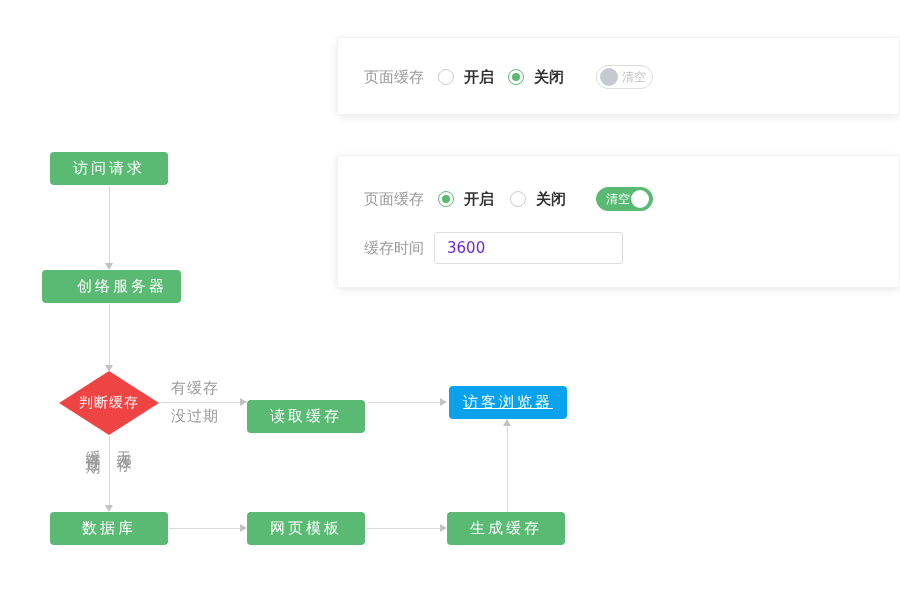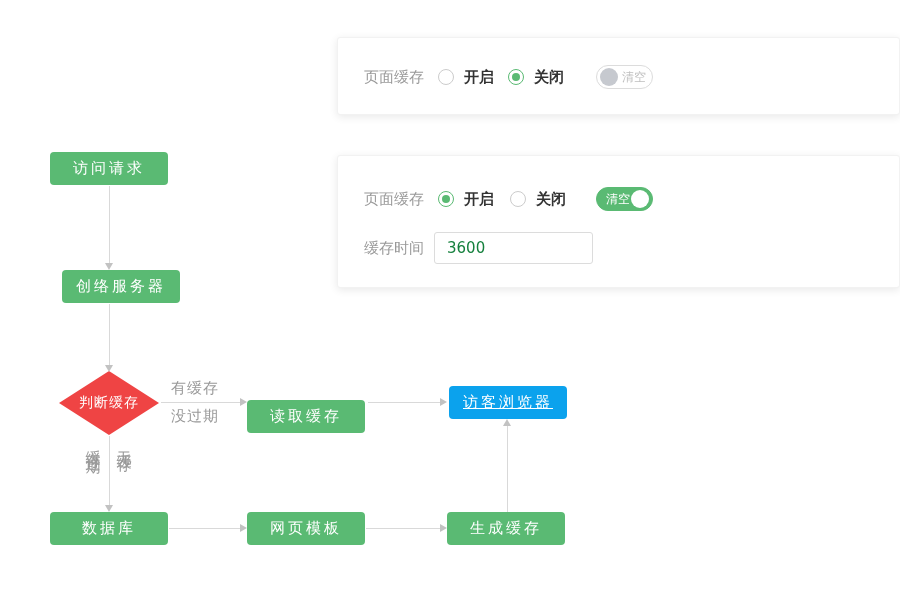--- a/index.html
+++ b/index.html
@@ -28,22 +28,22 @@
   
   .toggle{position:absolute;width:57px;height:24px;border-radius:12px;box-sizing:border-box;cursor:pointer;}
   .toggle.off{border:1px solid #dcdcdc;background:#fff;}
   .toggle.off .knob{position:absolute;left:3px;top:2px;width:18px;height:18px;border-radius:50%;background:#c6c9cf;}
   .toggle.off .tl{position:absolute;left:25px;top:0;line-height:22px;font-size:12px;color:#bfbfbf;}
   .toggle.on{border:1px solid #5aba73;background:#5aba73;}
   .toggle.on .knob{position:absolute;right:3px;top:2px;width:18px;height:18px;border-radius:50%;background:#fff;}
   .toggle.on .tl{position:absolute;left:9px;top:0;line-height:22px;font-size:12px;color:#fff;}
   
   .tinput{
-    position:absolute;left:96px;top:76px;width:159px;height:32px;box-sizing:border-box;
-    border:1px solid #dcdcdc;border-radius:3px;padding:0 0 0 12px;font-size:15px;color:#15803d;
+    position:absolute;left:96px;top:76px;width:189px;height:32px;box-sizing:border-box;
+    border:1px solid #dcdcdc;border-radius:3px;padding:0 0 0 12px;font-size:15px;color:#6d28d9;
     font-family:"DejaVu Sans","Liberation Sans",sans-serif;outline:none;
   }
   
   .node{
     position:absolute;width:118px;height:33px;border-radius:4px;background:#5aba73;
     color:#fff;font-size:15px;letter-spacing:3px;text-align:center;line-height:33px;white-space:nowrap;
   }
   .node.blue{background:#0ba2ed;}
   .diamond{
     position:absolute;left:59px;top:371px;width:100px;height:64px;background:#ef4444;
@@ -59,21 +59,21 @@
   .ah.u{border-left:4px solid transparent;border-right:4px solid transparent;border-bottom:7px solid #c2c2c2;}
   .elabel{position:absolute;font-size:15px;color:#999;letter-spacing:1px;line-height:17px;white-space:nowrap;}
   .elabel.vert{writing-mode:vertical-rl;letter-spacing:3px;line-height:18px;}
 </style>
 </head>
 <body>
 
 <div>
 
   <div class="node" style="left:50px;top:152px;">访问请求</div>
-  <div class="node" style="left:62px;top:270px;">创络服务器</div>
+  <div class="node" style="left:42px;top:270px;padding-left:21px;">创络服务器</div>
   <div class="diamond">判断缓存</div>
   <div class="node" style="left:247px;top:400px;">读取缓存</div>
   <div class="node blue" style="left:449px;top:386px;text-decoration:underline;">访客浏览器</div>
   <div class="node" style="left:50px;top:512px;">数据库</div>
   <div class="node" style="left:247px;top:512px;">网页模板</div>
   <div class="node" style="left:447px;top:512px;">生成缓存</div>
 
   <div class="vline" style="left:109px;top:186px;height:78px;"></div>
   <div class="ah d" style="left:105px;top:263px;"></div>
 

